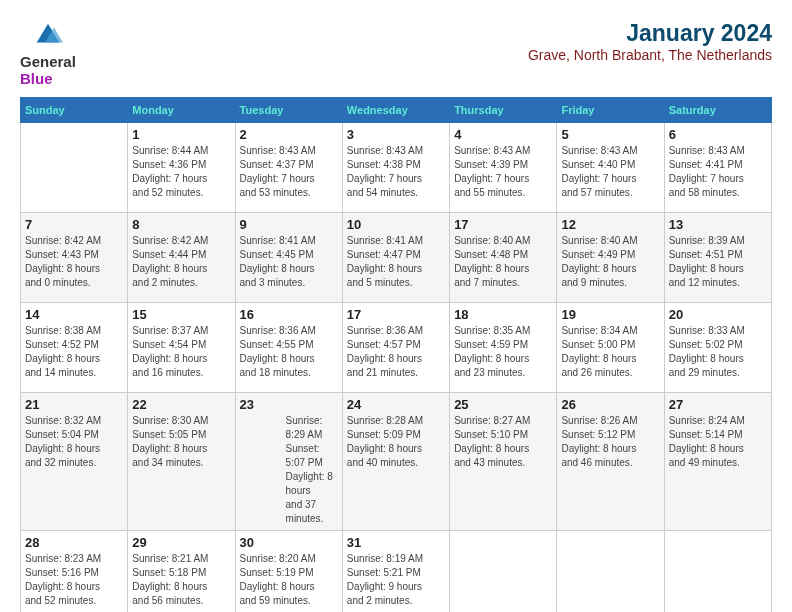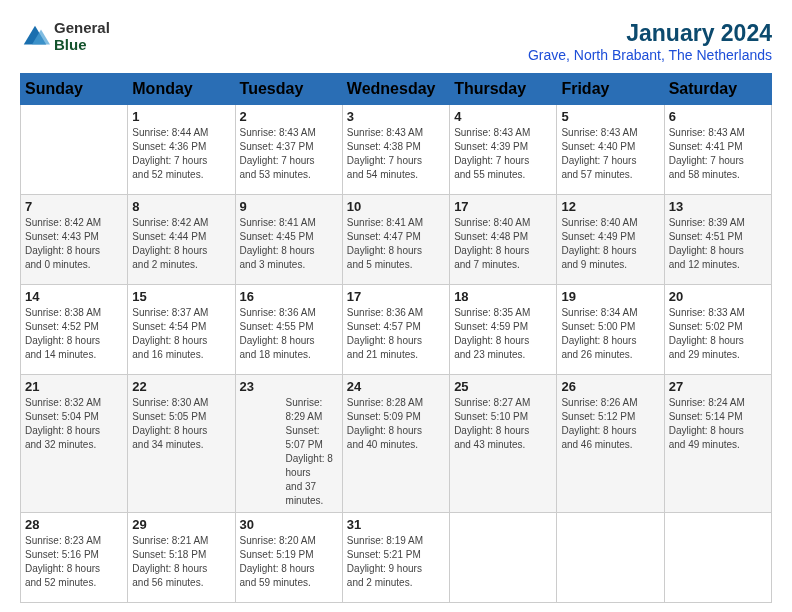--- a/index.html
+++ b/index.html
@@ -13,63 +13,64 @@
     .header {
       display: flex;
       justify-content: space-between;
       align-items: flex-start;
       margin-bottom: 10px;
     }
     .logo {
       display: flex;
       align-items: center;
       gap: 4px;
+      flex-direction: column;
     }
     .logo-text {
       display: flex;
       flex-direction: column;
       line-height: 1.1;
     }
     .logo-general {
       font-size: 15px;
       font-weight: bold;
       color: #333;
     }
     .logo-blue {
       font-size: 15px;
       font-weight: bold;
-      color: #14532d;
+      color: #a21caf;
     }
     .logo-icon {
       width: 30px;
       height: 30px;
     }
     .title-block {
       text-align: right;
     }
     .month-year {
       font-size: 23px;
       font-weight: bold;
       color: #0c4a6e;
     }
     .location {
       font-size: 14px;
-      color: #1d4ed8;
+      color: #7f1d1d;
     }
     table {
       width: 100%;
       border-collapse: collapse;
       font-size: 11px;
     }
     thead tr th {
       background-color: #2a6eb5;
-      color: #000000;
+      color: #5eead4;
       padding: 6px 4px;
       text-align: left;
-      font-size: 16px;
+      font-size: 11px;
       border: 1px solid #2a6eb5;
     }
     tbody tr td {
       border: 1px solid #ccc;
       padding: 4px;
       vertical-align: top;
       height: 90px;
       width: 107px;
     }
     tbody tr:nth-child(even) td {

